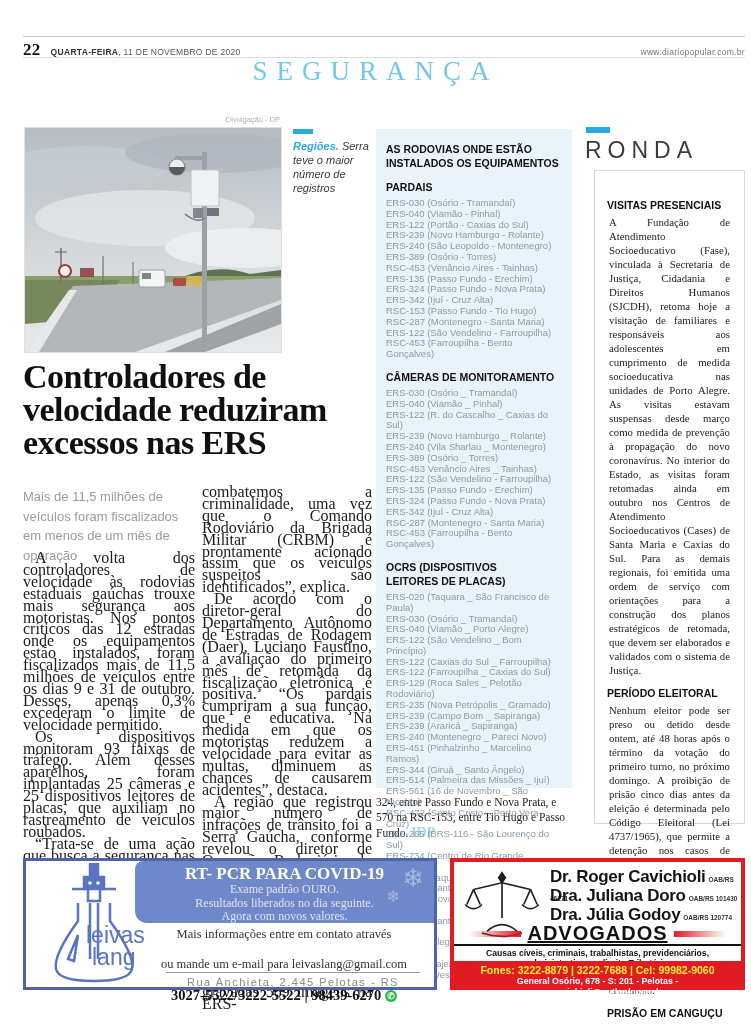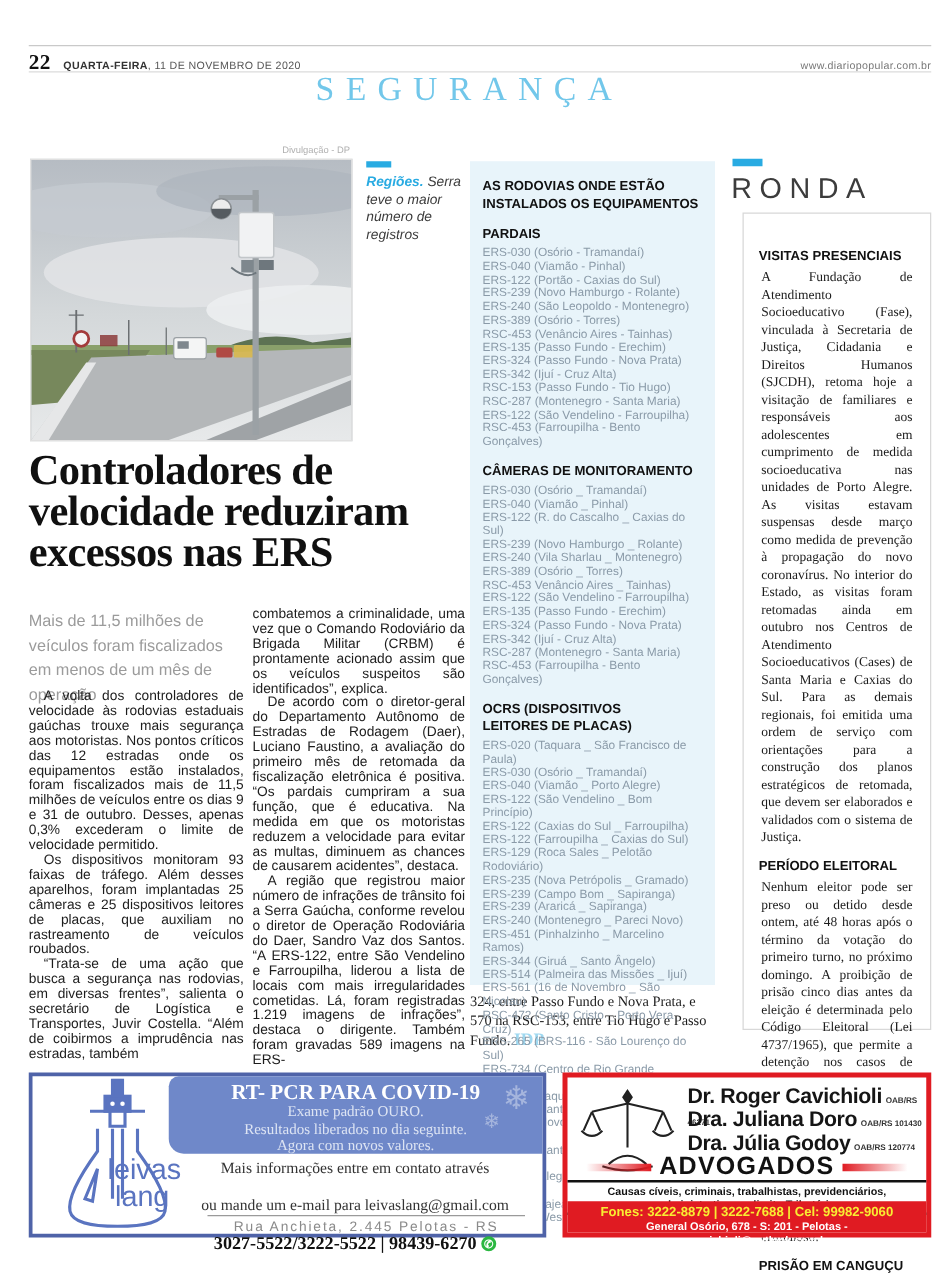--- a/index.html
+++ b/index.html
@@ -20,21 +20,21 @@
   .photo{border:1px solid #e0e0e0;overflow:hidden;background:#cfd3d6;}
   .credit{font-size:7.5px;color:#b0b0b0;text-align:right;}
   .cap-bar{background:#29abe2;}
   .caption{font-size:11px;line-height:14px;font-style:italic;color:#3a3a3a;}
   .caption .lead{color:#29abe2;font-weight:700;margin-top:17px;}
 
   
   .headline{font-family:"Liberation Serif",serif;font-weight:700;font-size:34px;line-height:33px;
         color:#101010;letter-spacing:-.5px;}
   .deck{font-size:13px;line-height:19.5px;color:#9b9b9b;}
-  .bodycol{font-family:Liberation Sans, sans-serif;font-size:11px;line-height:11.9px;
+  .bodycol{font-family:Liberation Serif, serif;font-size:16px;line-height:11.9px;
         text-align:justify;color:#1c1c1c;}
   .bodycol p{margin:0;text-indent:12px;}
   .col2 p:first-child{text-indent:0;}
   .tail{font-family:"Liberation Serif",serif;font-size:11.5px;line-height:15px;color:#1c1c1c;}
   .endmark{color:#9fd8f0;font-family:Liberation Serif, serif;font-size:14px;font-weight:700;}
 
   
   .panel{background:#e8f4fa;padding:13px 10px 10px 10px;box-sizing:border-box;}
   .panel-title{font-size:10.5px;font-weight:700;line-height:14px;color:#111;margin-bottom:8px;}
   .group-title{font-size:10.5px;font-weight:700;line-height:14px;color:#111;margin:10px 0 4px 0;}
@@ -281,21 +281,21 @@
     </svg>
     <div class="abs" style="left:96px;top:5px;">
       <span class="law-name">Dr. Roger Cavichioli</span><span class="law-oab">OAB/RS 46271</span>
     </div>
     <div class="abs" style="left:96px;top:24px;">
       <span class="law-name">Dra. Juliana Doro</span><span class="law-oab">OAB/RS 101430</span>
     </div>
     <div class="abs" style="left:96px;top:43px;">
       <span class="law-name">Dra. Júlia Godoy</span><span class="law-oab">OAB/RS 120774</span>
     </div>
-    <div class="abs law-adv" style="left:0;right:0;top:60px;">
+    <div class="abs law-adv" style="left:0;right:0;top:60px;text-decoration:underline;">
       <span class="redbar l"></span>
       <span>ADVOGADOS</span>
       <span class="redbar r"></span>
     </div>
     <div class="abs law-strip" style="left:0;right:0;top:82px;">Causas cíveis, criminais, trabalhistas, previdenciários, administrativos e direito Tributário</div>
     <div class="abs law-foot" style="left:0;right:0;bottom:0;top:99px;">
       <div class="f1">Fones: 3222-8879 | 3222-7688 | Cel: 99982-9060</div>
       <div class="f2">General Osório, 678 - S: 201 - Pelotas - rogercavichioli@outlook.com.br</div>
     </div>
   </div>

